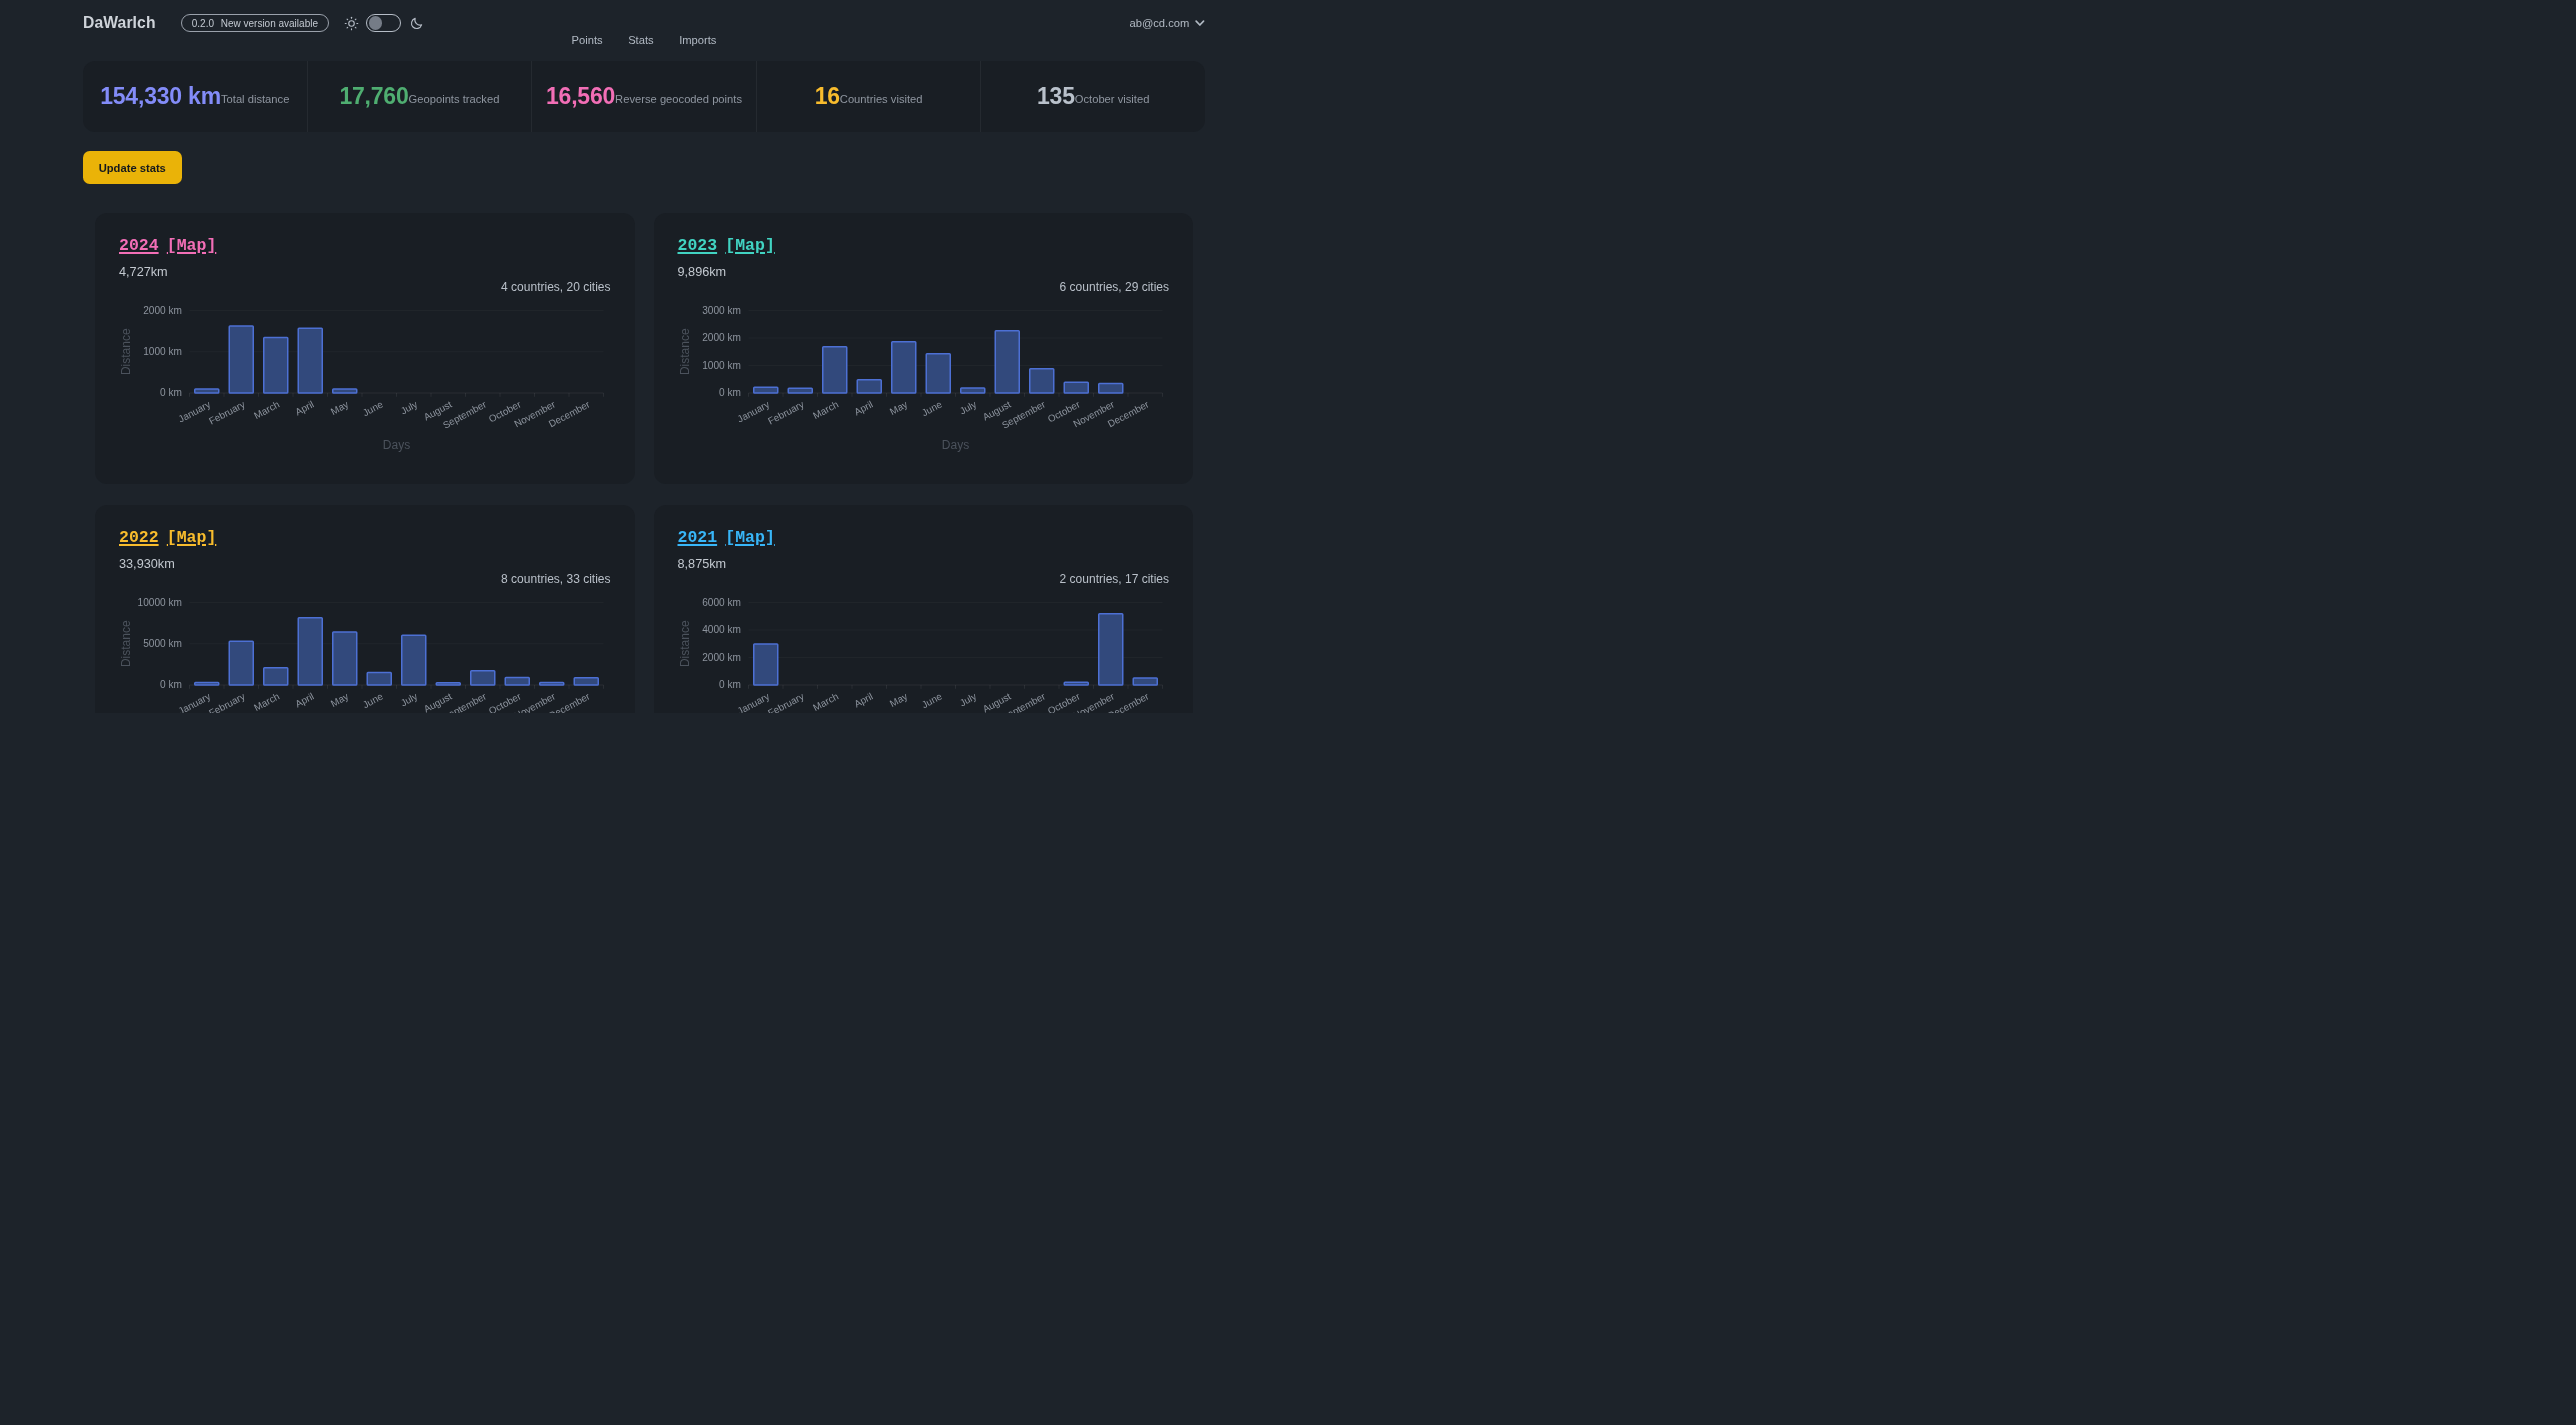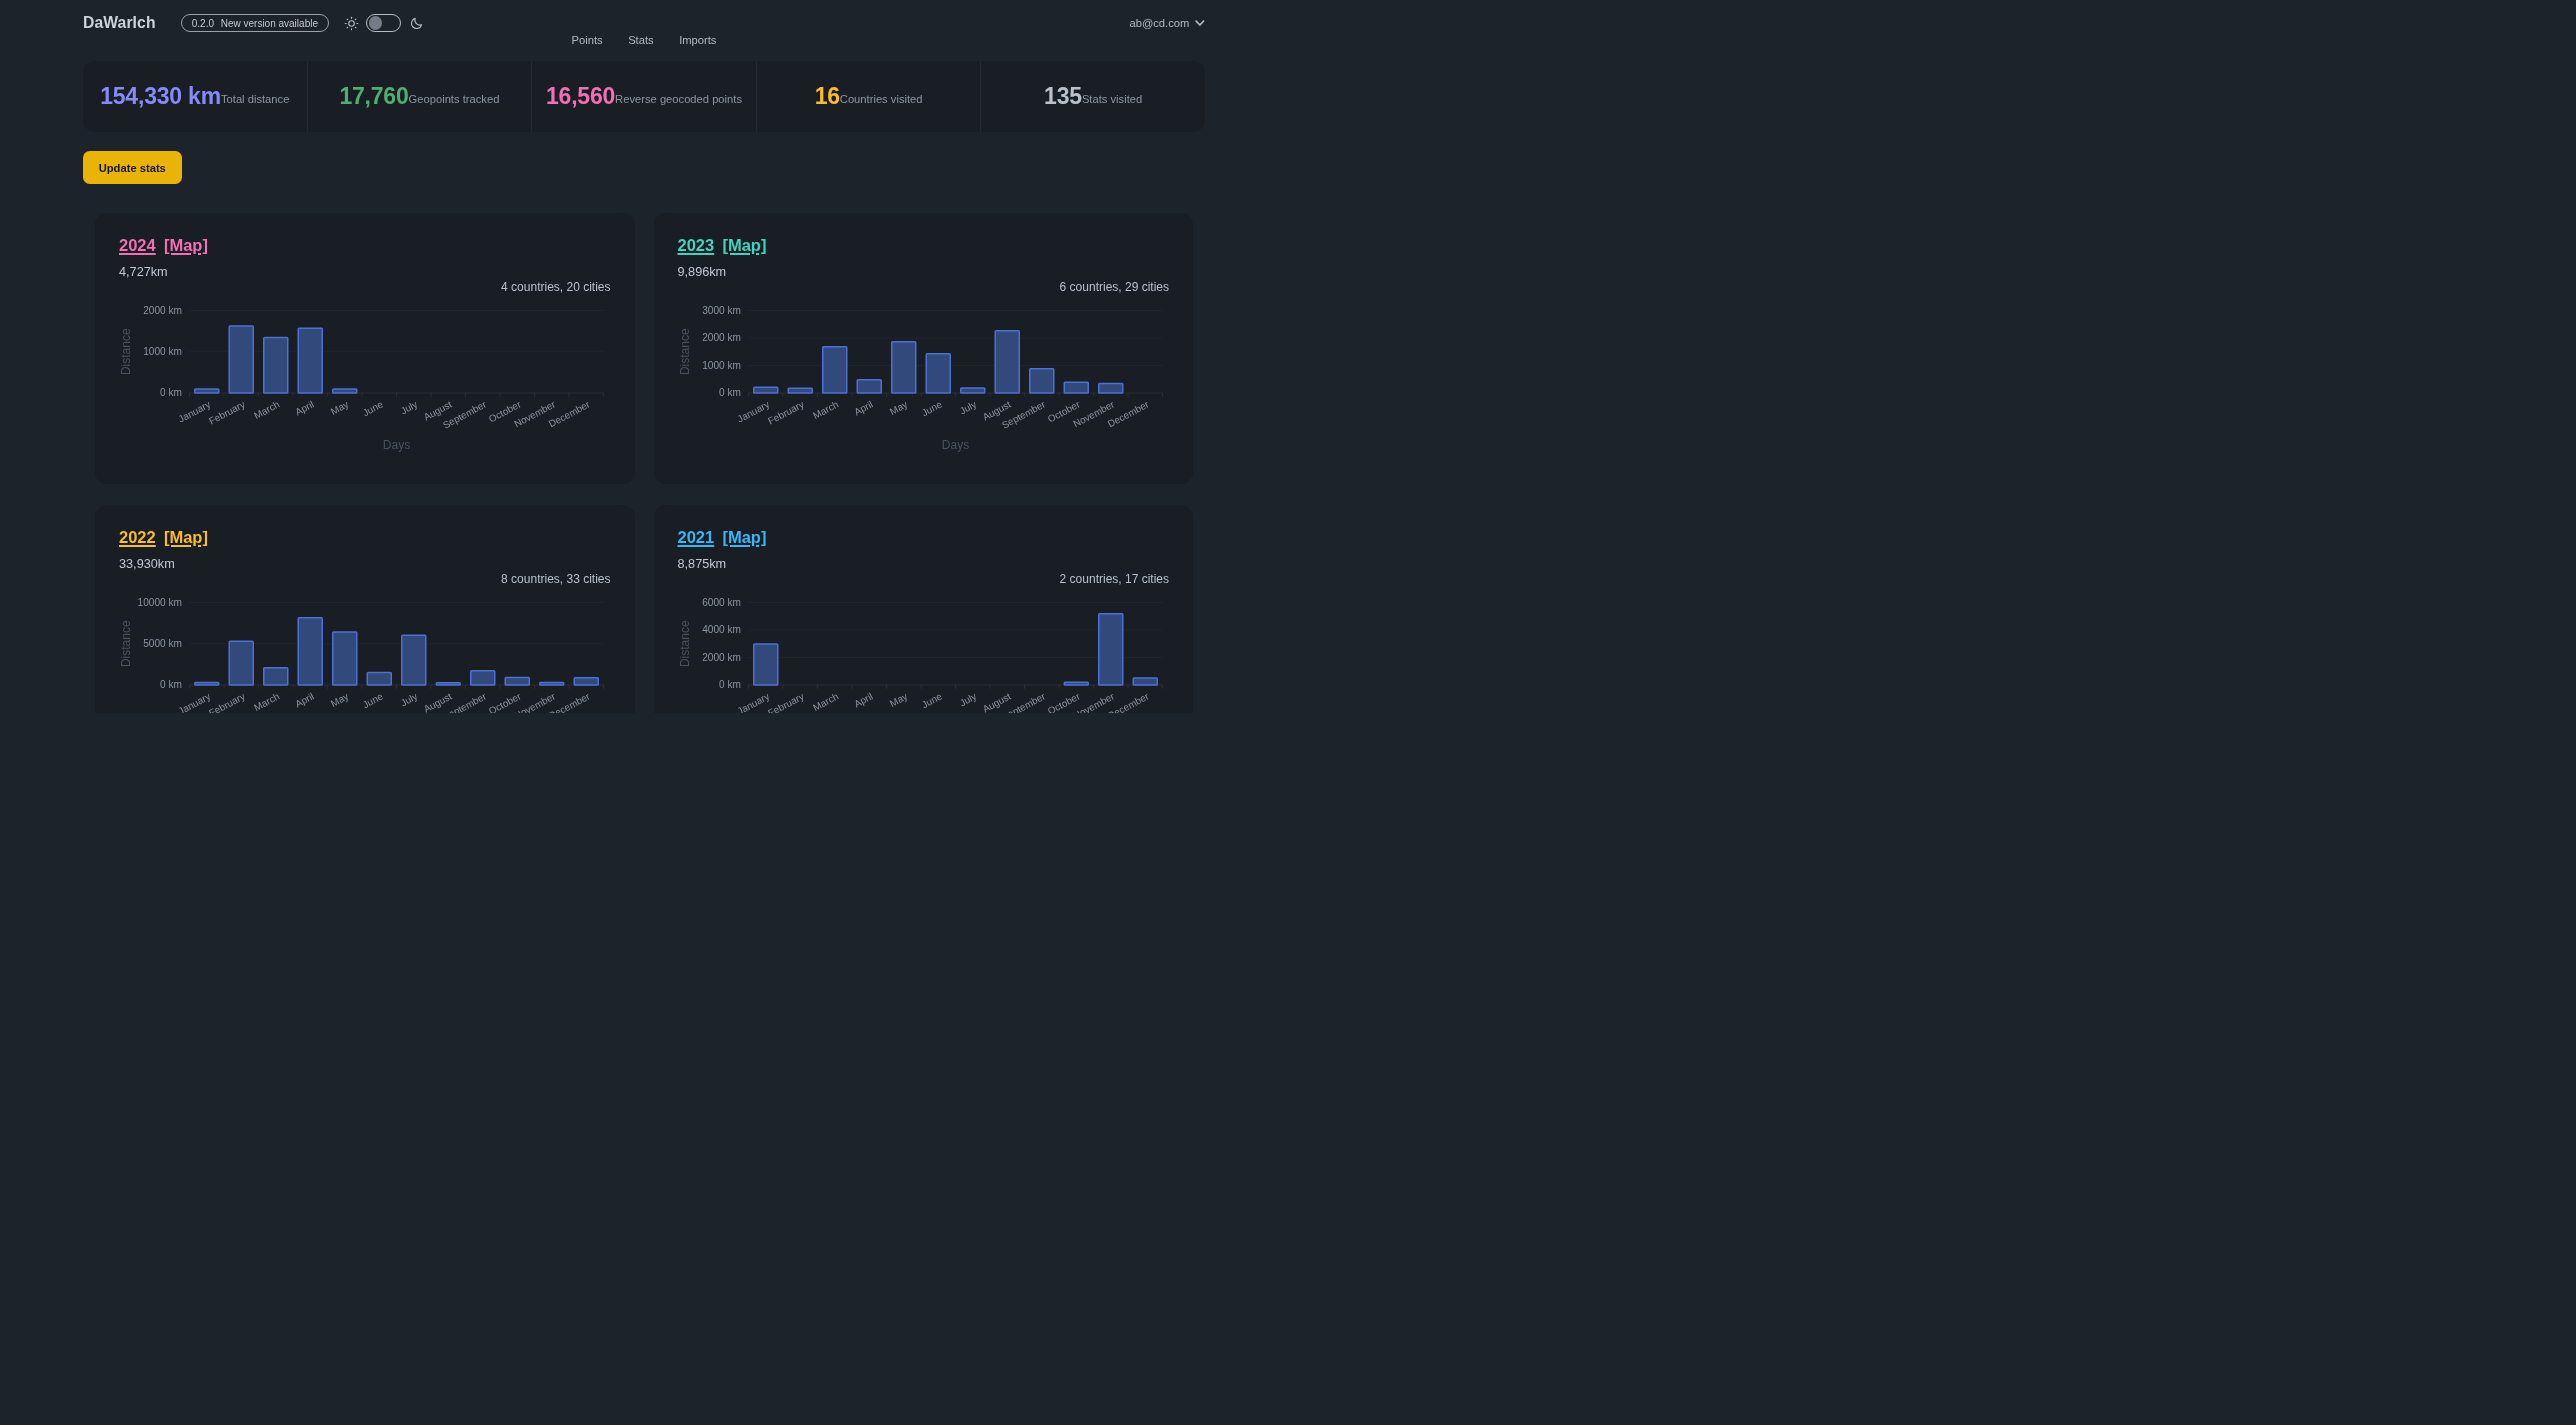--- a/index.html
+++ b/index.html
@@ -63,21 +63,21 @@
     margin-top: 28.5px; padding: 0 12px;
     display: grid; grid-template-columns: 1fr 1fr; gap: 21px 19px;
   }
   .card {
     background: #191e24; border-radius: 12px; height: 271px;
     padding: 22.5px 24px 0 24px; overflow: hidden;
   }
   .card-title { display: flex; gap: 8.2px; align-items: baseline; line-height: 21px; }
   .year-link, .map-link {
     font-size: 16.5px; font-weight: 700; cursor: pointer;
-    text-decoration: underline; text-decoration-thickness: 1.5px; text-underline-offset: 2.2px;
+    text-decoration: underline; text-decoration-thickness: 1.5px; text-underline-offset: 2.2px; font-family: Liberation Mono, monospace;
   }
   .card-distance { margin-top: 9px; font-size: 12.7px; color: #c3c9d0; }
   .card-summary { margin-top: 1px; font-size: 12px; color: #b9c0c9; text-align: right; }
   .year-chart { margin-top: 6px; display: block; }
 
   .year-chart text.tick   { font-size: 13.5px; fill: #8d949e; font-family: inherit; }
   .year-chart text.month  { font-size: 13px;   fill: #8d949e; font-family: inherit; }
   .year-chart text.axis-title { font-size: 16px; fill: #4b525c; font-family: inherit; }
 </style>
 </head>
@@ -143,21 +143,21 @@
       <div class="stat">
         <div class="stat-value" style="color: rgb(242, 110, 182);">16,560</div>
         <div class="stat-label">Reverse geocoded points</div>
       </div>
       <div class="stat">
         <div class="stat-value u" style="color: rgb(248, 188, 45);">16</div>
         <div class="stat-label">Countries visited</div>
       </div>
       <div class="stat">
         <div class="stat-value u" style="color: rgb(185, 193, 203);">135</div>
-        <div class="stat-label">Stats visited</div>
+        <div class="stat-label">October visited</div>
       </div>
     </section>
 
   
   <button class="update-btn">Update stats</button>
 
   
   <section class="cards" id="cards-grid">
       <div class="card">
         <div class="card-title">

